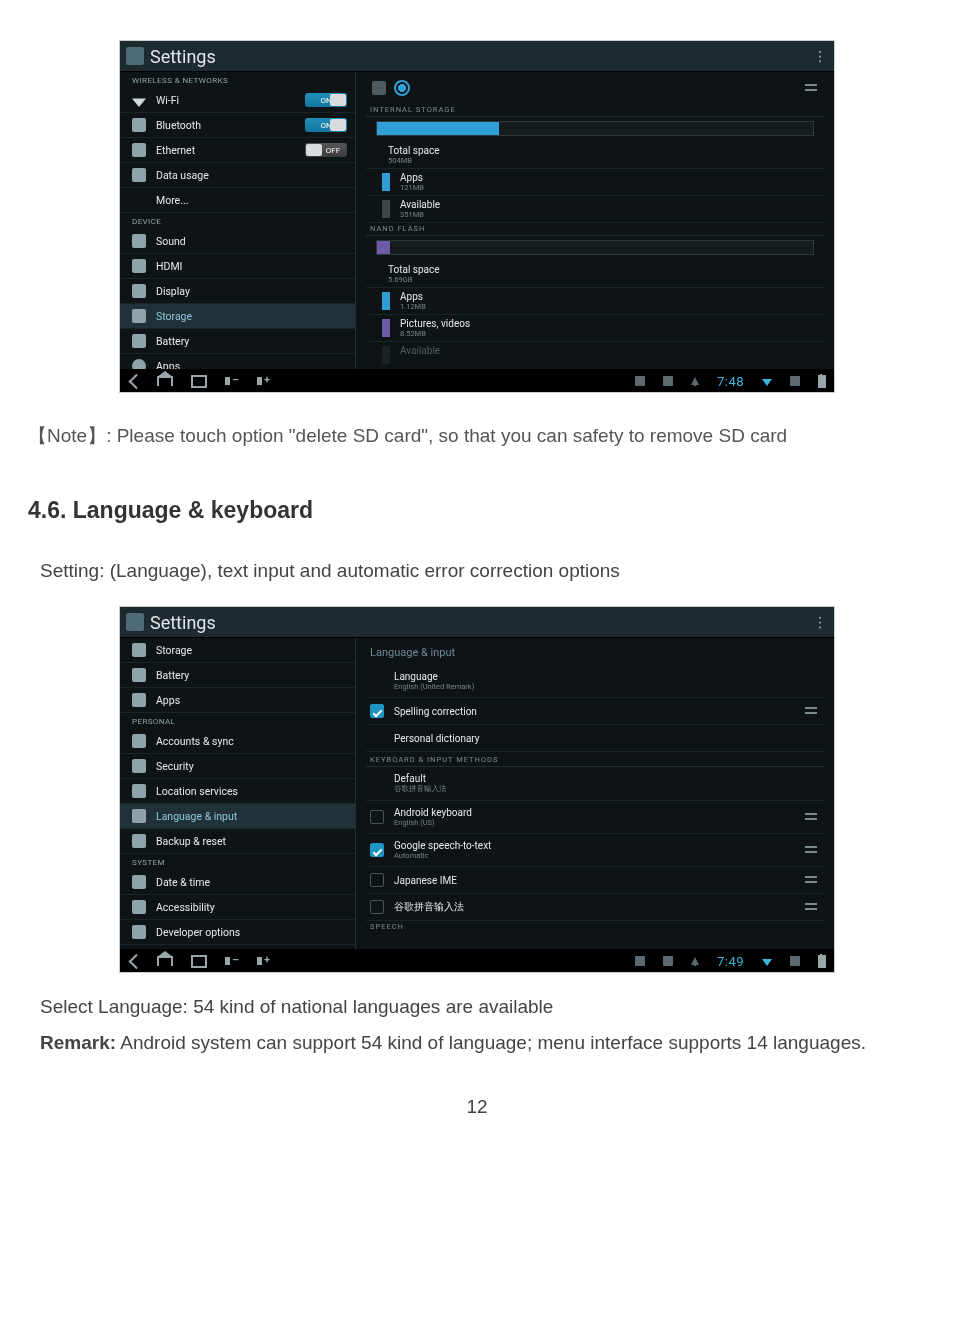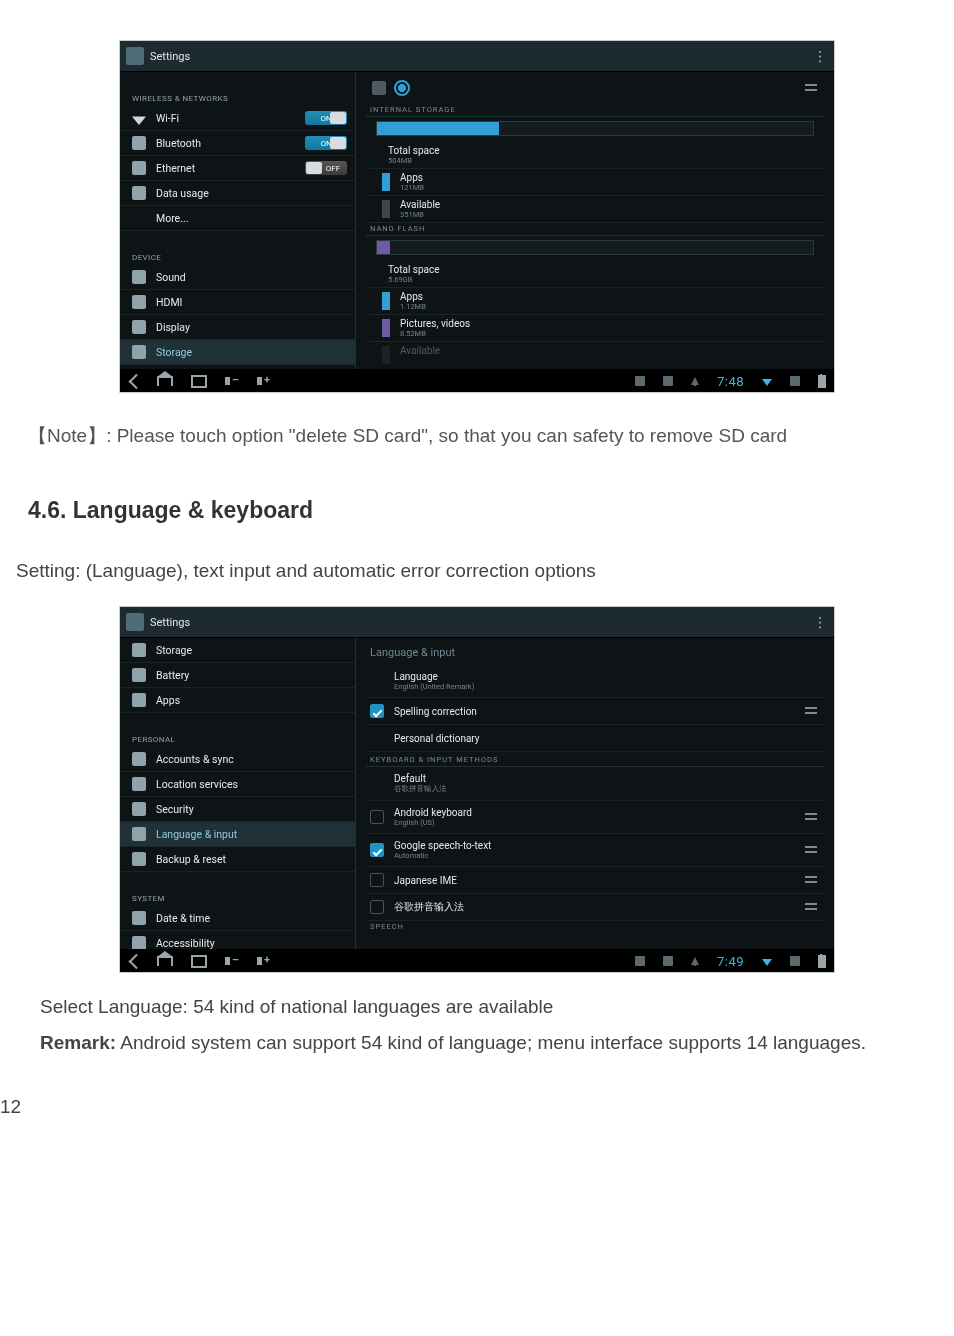--- a/index.html
+++ b/index.html
@@ -24,32 +24,33 @@
   .section-heading {
     font-size: 23px;
     font-weight: bold;
     color: #333;
     padding: 0 28px;
     margin: 10px 0 36px 0;
   }
   .section-sub {
     font-size: 19px;
     color: #444;
-    padding: 0 16px;
+    padding: 0 40px;
     margin: 0 0 24px 0;
   }
   .para {
     font-size: 19px;
     color: #444;
     padding: 0 40px;
     margin: 20px 0 8px 0;
     line-height: 1.45;
   }
   .remark-label { font-weight: bold; }
   .page-num {
+    text-align: center;
     font-size: 19px;
     color: #444;
     margin-top: 40px;
   }
 
   
   .shot {
     width: 716px;
     margin: 0 auto;
     background: #0e1416;
@@ -72,21 +73,21 @@
     background: #1d2a2f;
     border-bottom: 1px solid #000;
   }
   .shot-header .sicon {
     width: 18px; height: 18px;
     background: #4f6b77;
     margin-right: 6px;
     border-radius: 2px;
     display: inline-block;
   }
-  .shot-header .stitle { font-size: 11px; color: #e2e6e7; }
+  .shot-header .stitle { font-size: 18px; color: #e2e6e7; }
   .shot-header .sdots { margin-left: auto; color: #bbb; font-size: 14px; letter-spacing: 1px; }
 
   
   .shot-body {
     display: flex;
     height: calc(100% - 54px); 
   }
   .sidebar {
     width: 235px;
     border-right: 1px solid #222e33;
@@ -97,21 +98,20 @@
     padding: 0 10px;
     overflow: hidden;
   }
 
   .cat-header {
     font-size: 8px;
     color: #8ea2aa;
     padding: 4px 6px 3px 12px;
     text-transform: uppercase;
     letter-spacing: 0.4px;
-    margin-top: 18px;
   }
   .sb-row {
     display: flex;
     align-items: flex-end;
     padding: 5px 8px 5px 12px;
     border-bottom: 1px solid #1a2529;
     font-size: 10.5px;
     color: #e6eaeb;
   }
   .sb-row.active { background: #203238; color: #8fc8dd; }
@@ -433,25 +433,25 @@
           <span class="sb-ico"></span>
           <span>Apps</span>
         </div>
         <div class="cat-header">PERSONAL</div>
         <div class="sb-row">
           <span class="sb-ico"></span>
           <span>Accounts &amp; sync</span>
         </div>
         <div class="sb-row">
           <span class="sb-ico"></span>
+          <span>Security</span>
+        </div>
+        <div class="sb-row">
+          <span class="sb-ico"></span>
           <span>Location services</span>
-        </div>
-        <div class="sb-row">
-          <span class="sb-ico"></span>
-          <span>Security</span>
         </div>
         <div class="sb-row active">
           <span class="sb-ico"></span>
           <span>Language &amp; input</span>
         </div>
         <div class="sb-row">
           <span class="sb-ico"></span>
           <span>Backup &amp; reset</span>
         </div>
         <div class="cat-header">SYSTEM</div>

